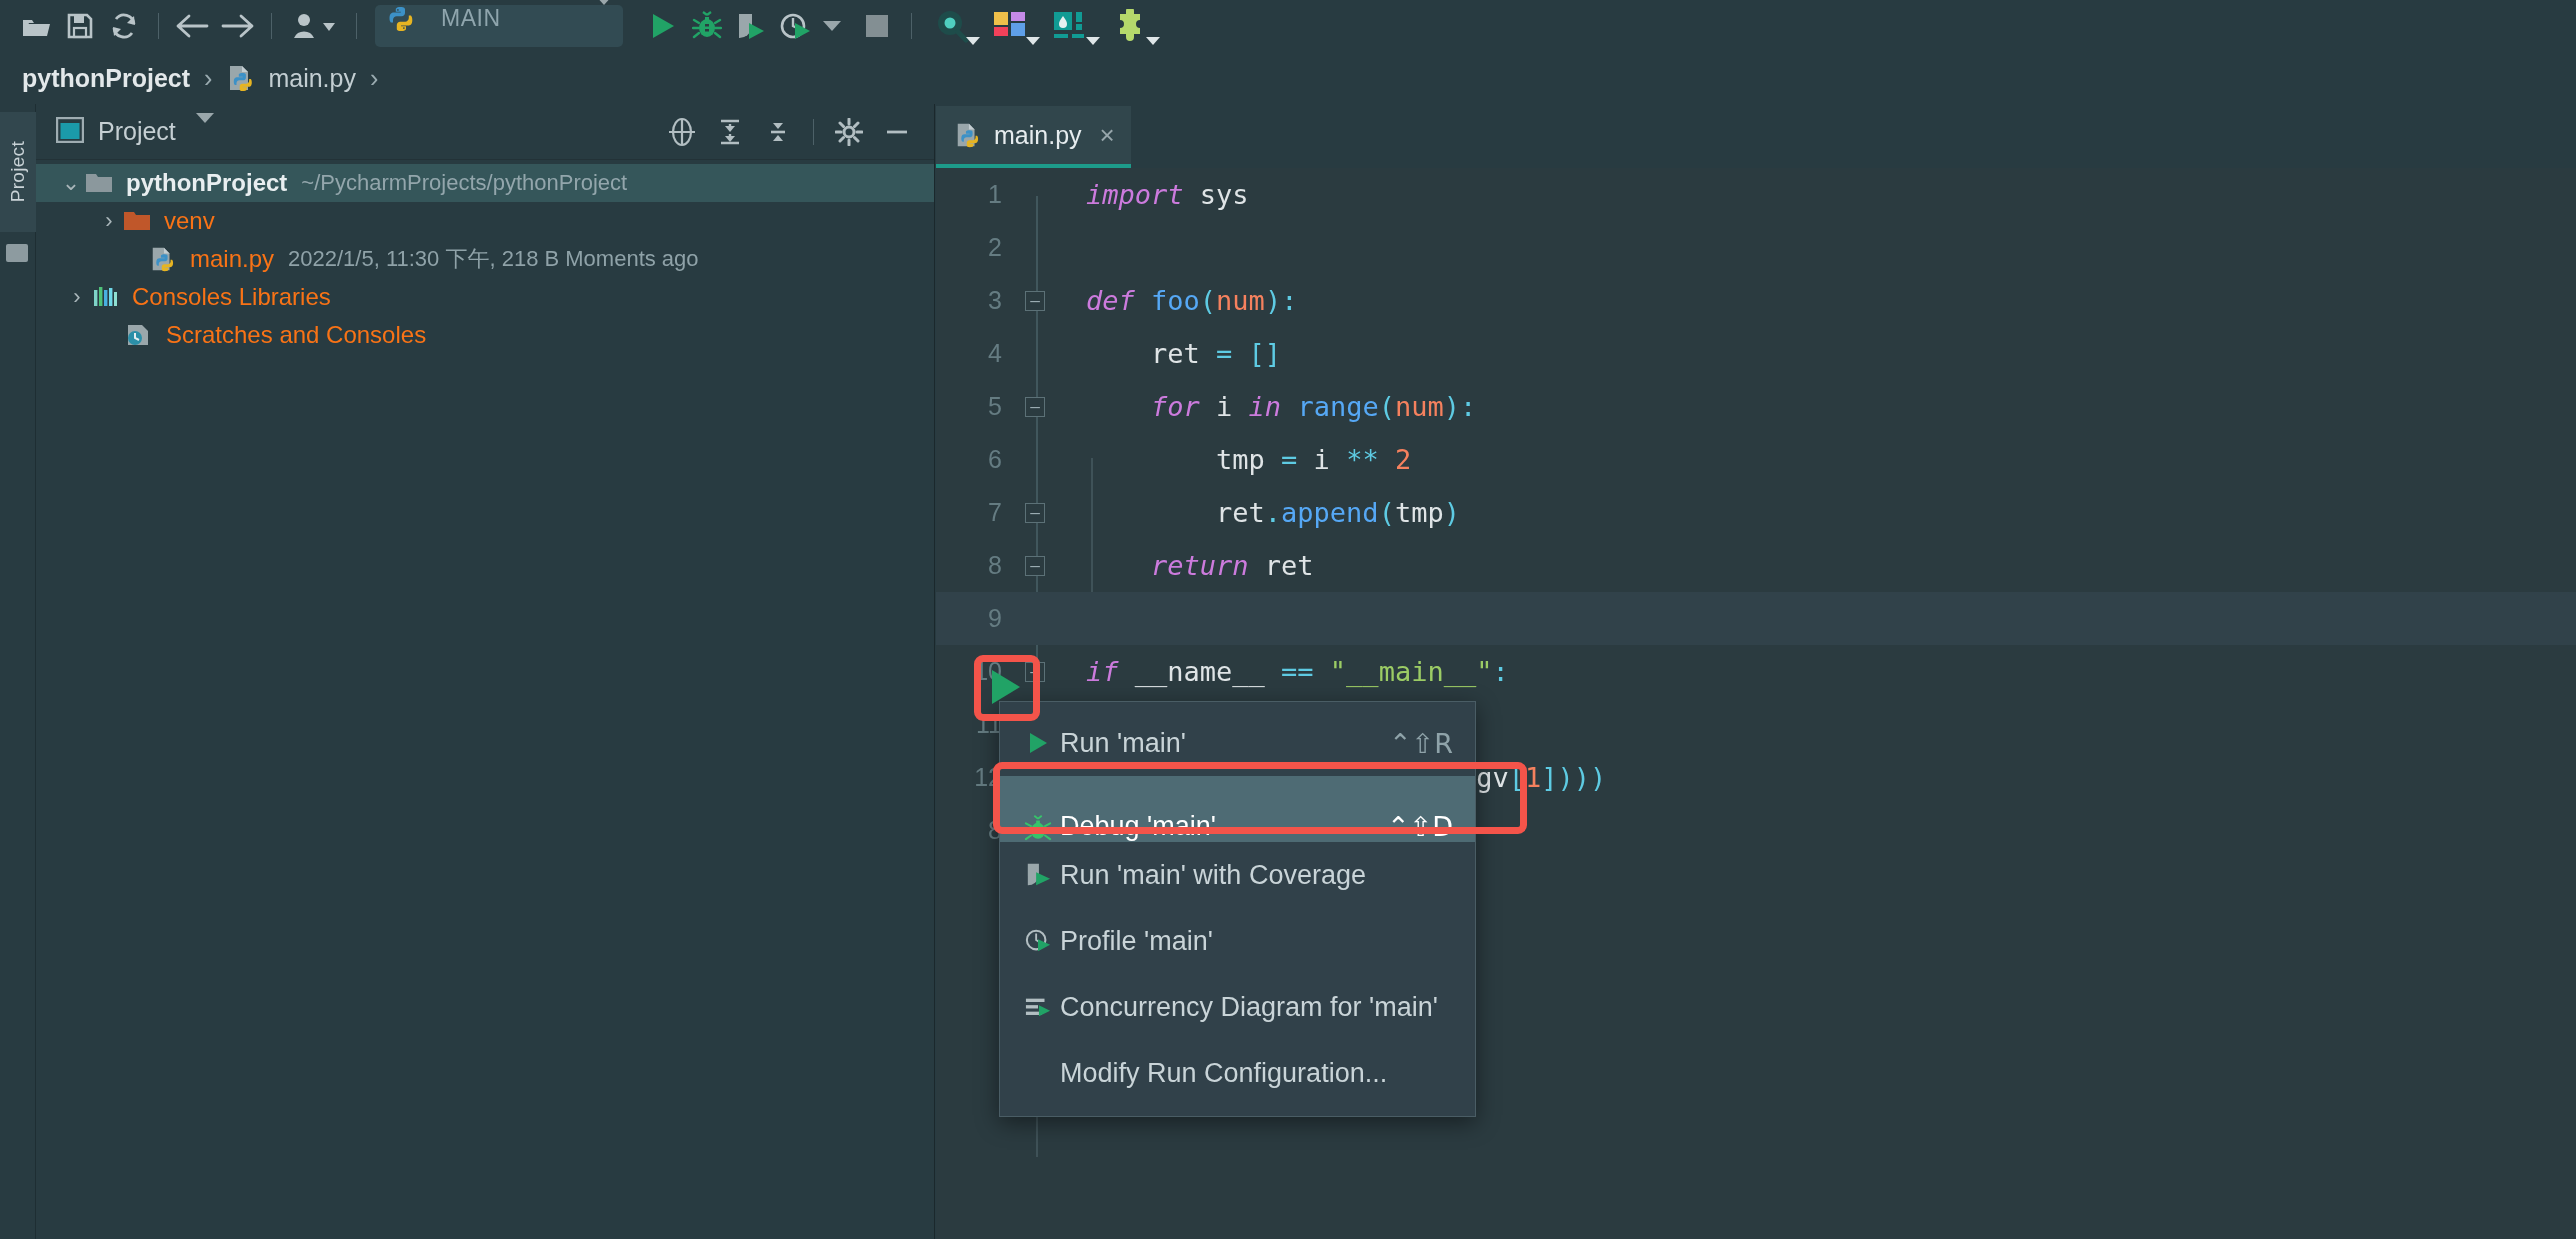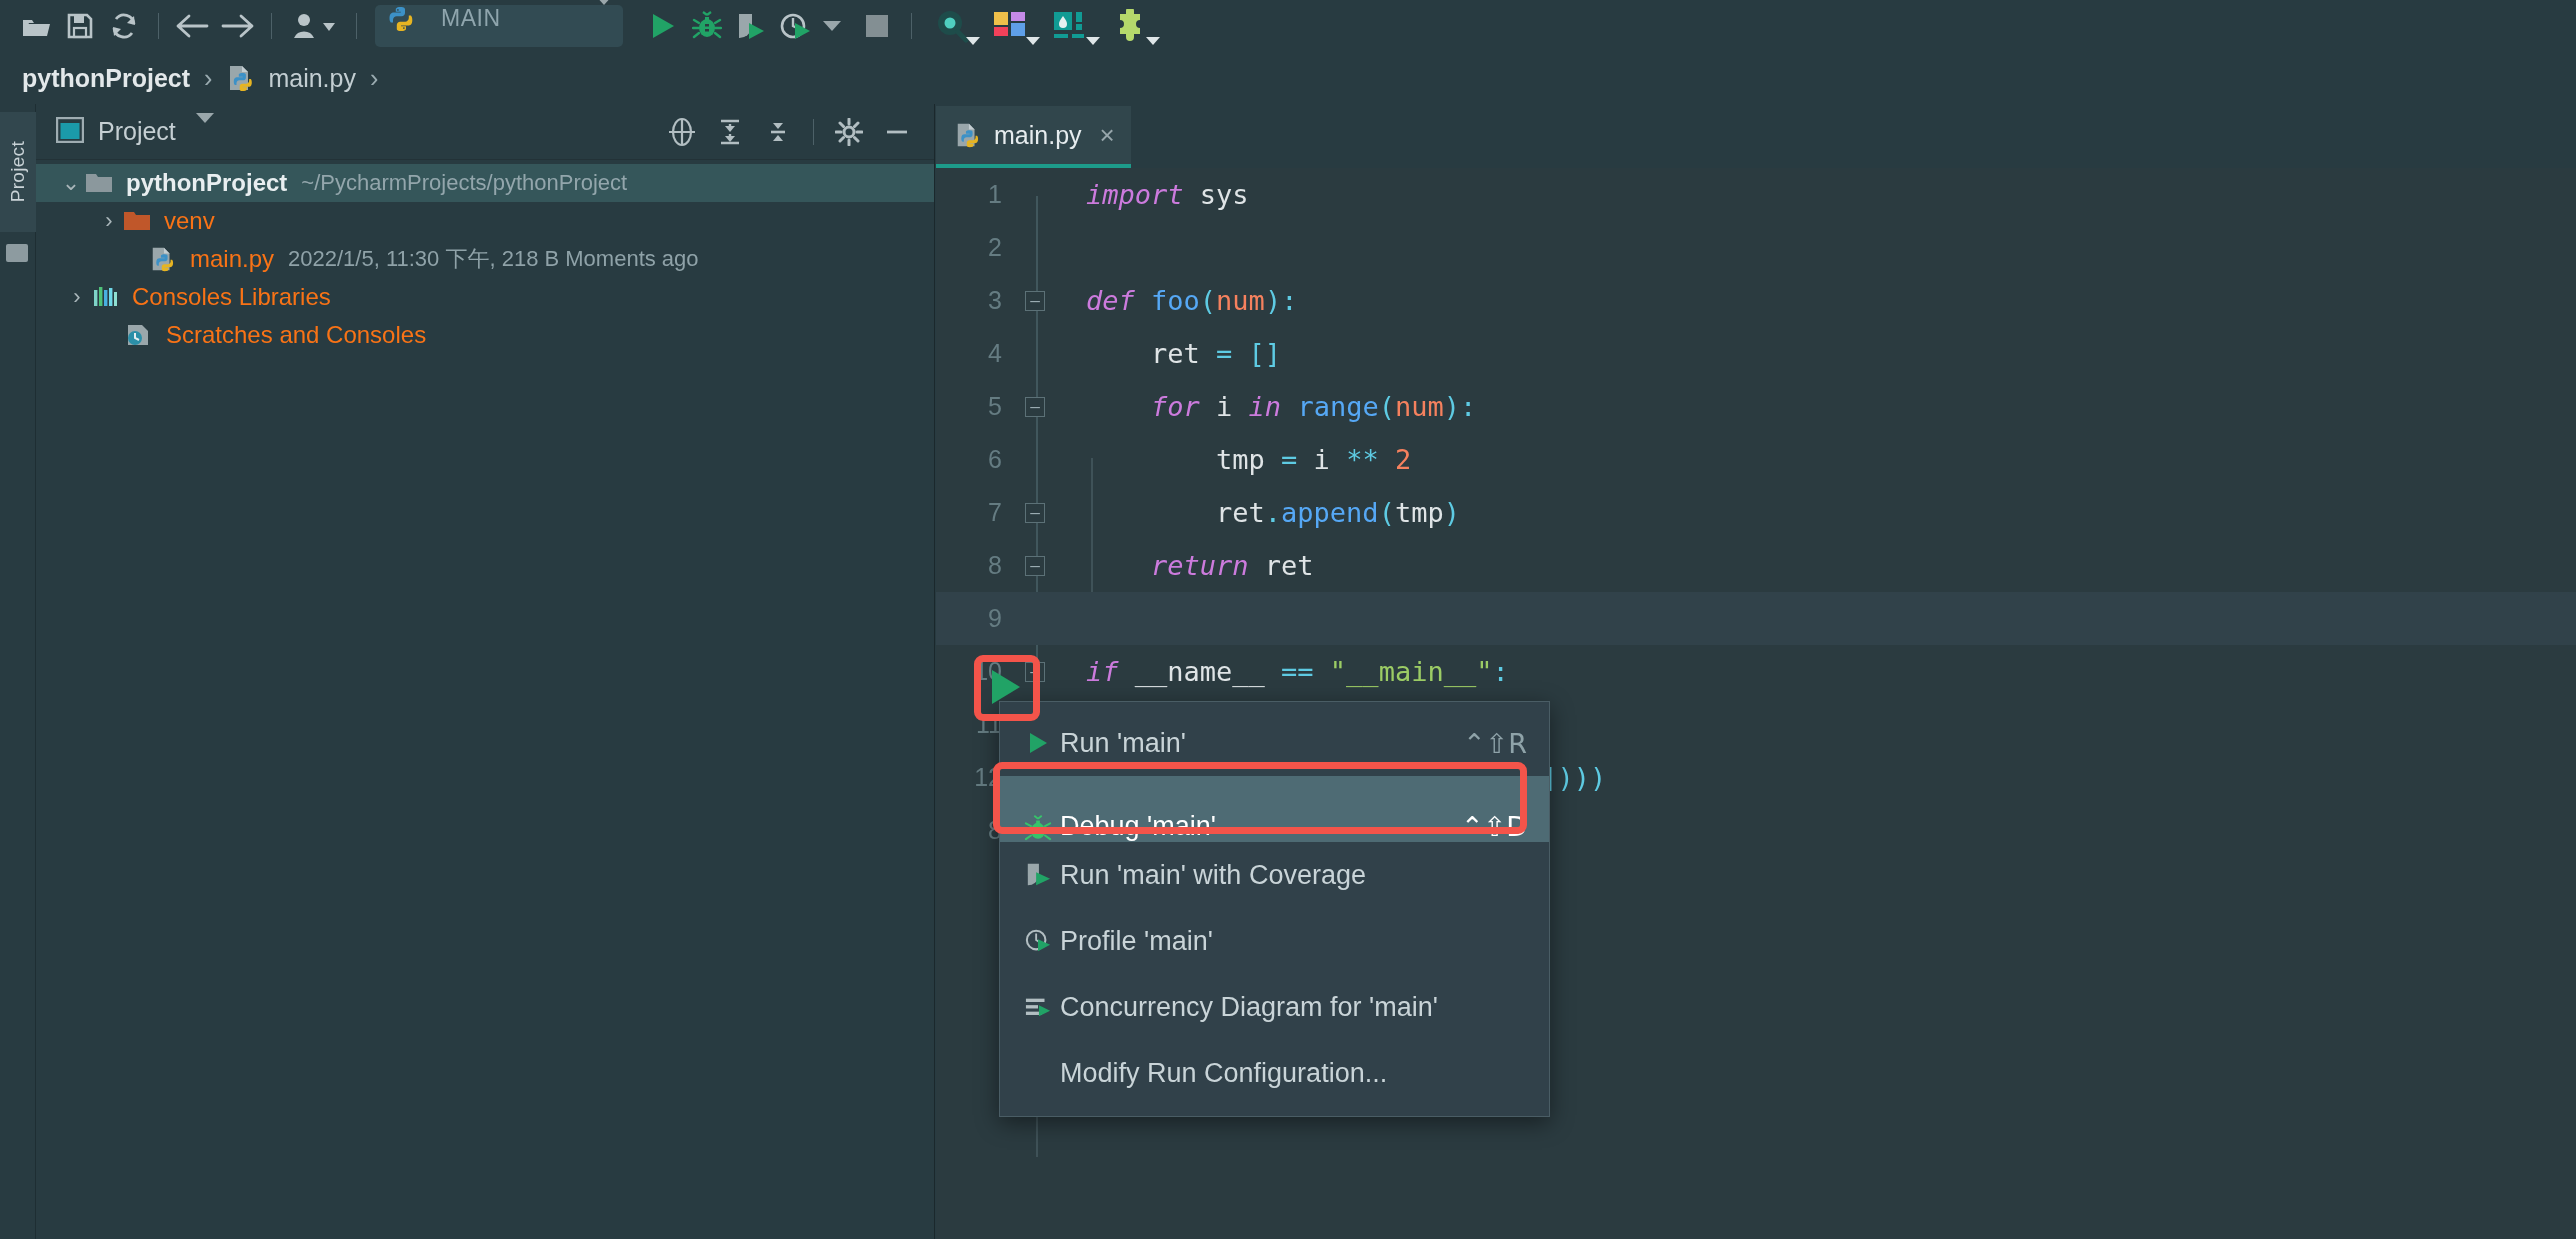--- a/index.html
+++ b/index.html
@@ -161,21 +161,21 @@
     border: 7px solid #f4544a; border-radius: 9px; z-index: 40; pointer-events: none;
   }
   .run-arrow {
     position: absolute; left: 992px; top: 670px; z-index: 41;
     width: 0; height: 0; border-top: 17px solid transparent; border-bottom: 17px solid transparent;
     border-left: 28px solid #21a366; cursor: pointer;
   }
 
   
   .ctx-menu {
-    position: absolute; left: 999px; top: 701px; width: 551px;
+    position: absolute; left: 999px; top: 701px; width: 477px;
     background: #31414a; border: 1px solid #4a5d65; z-index: 30;
     box-shadow: 0 6px 22px rgba(0,0,0,.45); padding: 8px 0 10px 0;
   }
   .ctx-item {
     display: flex; align-items: center; height: 66px; padding-left: 16px; cursor: pointer;
     position: relative;
   }
   .ctx-item.highlight { background: #4e6b74; align-items: flex-end; }
   .ctx-ico { width: 44px; flex: 0 0 auto; display: flex; align-items: center; justify-content: center; }
   .ctx-label { color: #c9d4d8; font-size: 27px; }

